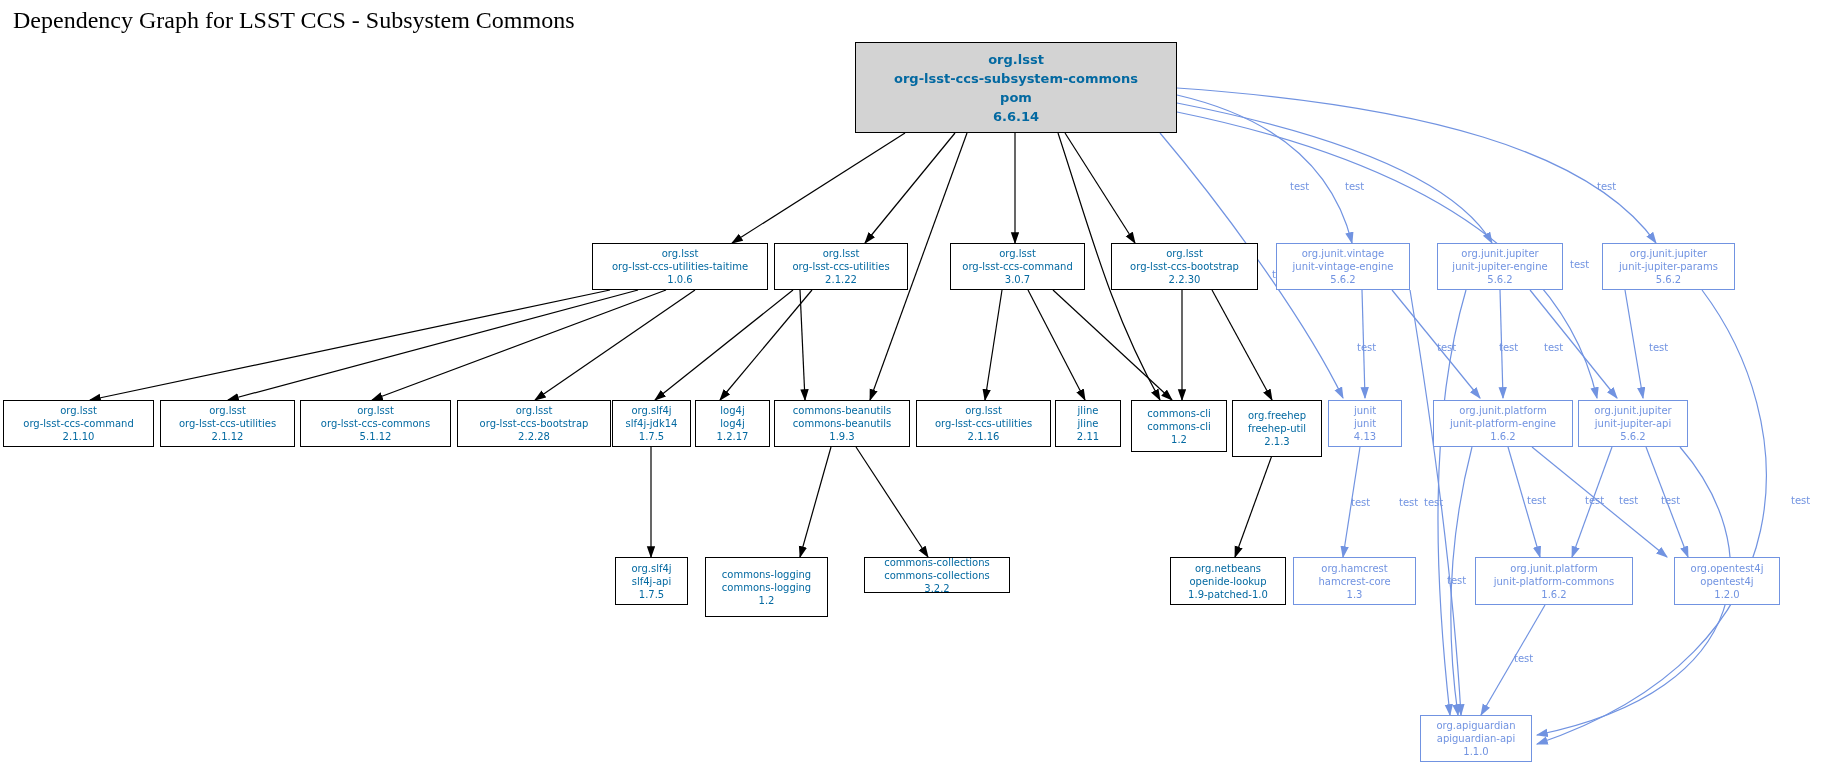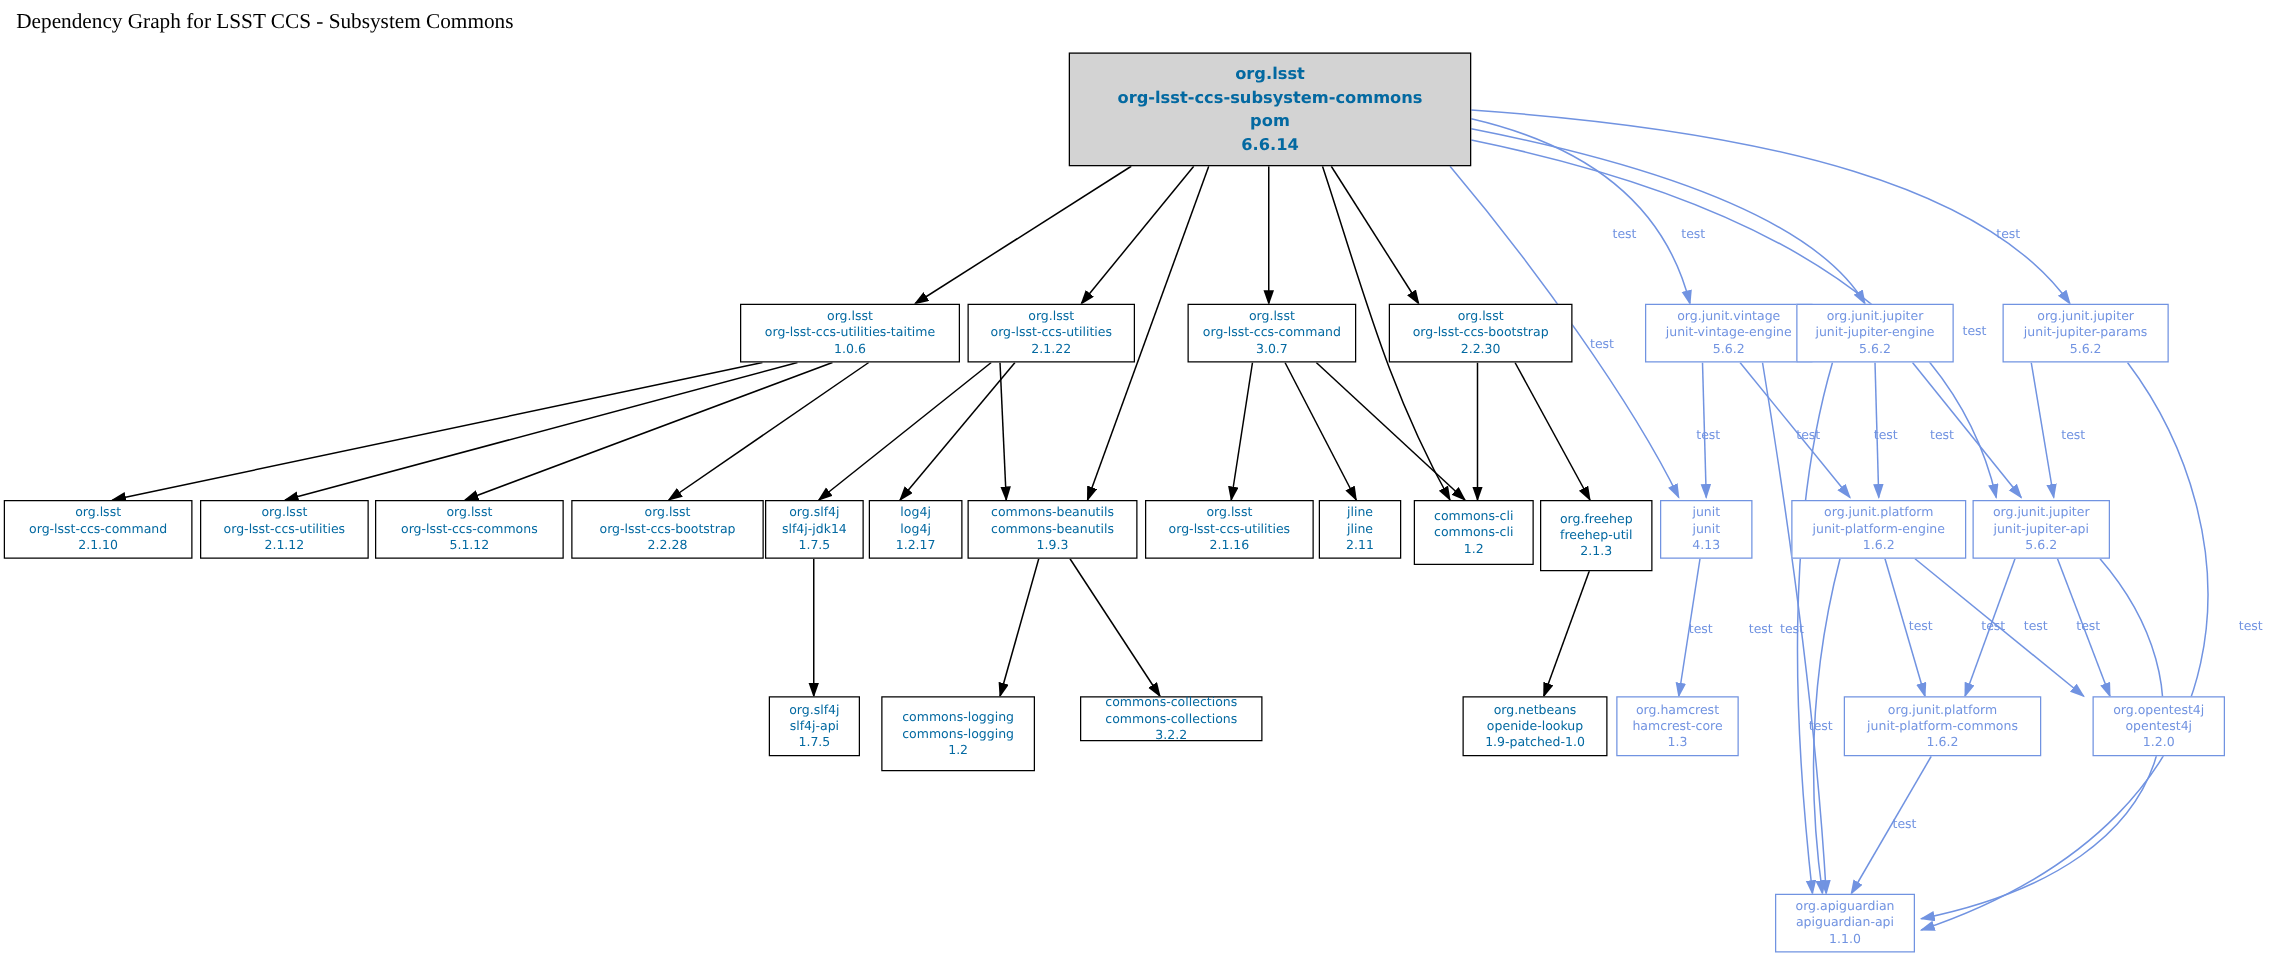--- a/index.html
+++ b/index.html
@@ -1,20 +1,20 @@
 <!DOCTYPE html>
 <html><head>
 <meta charset="utf-8">
 <style>
   html,body{margin:0;padding:0;background:#fff;}
   #canvas{position:relative;width:1821px;height:768px;background:#fff;overflow:hidden;
           font-family:"DejaVu Sans",sans-serif;}
   #edge-layer{position:absolute;left:0;top:0;width:1821px;height:768px;}
   #graph-title{position:absolute;left:13px;top:7px;
-               font-family:"Liberation Serif",serif;font-size:17px;color:#000;}
+               font-family:"Liberation Serif",serif;font-size:24px;color:#000;}
   .node{position:absolute;box-sizing:border-box;border:1px solid #000;background:#fff;
         display:flex;flex-direction:column;justify-content:center;align-items:center;
         text-align:center;font-size:10px;line-height:13px;color:#0369a1;white-space:nowrap;}
   .node.test{border-color:var(--blue);color:var(--blue);}
   .node.root{background:var(--rootfill);font-weight:bold;font-size:13px;line-height:19px;}
   .elabel{font-family:"DejaVu Sans",sans-serif;font-size:10px;fill:var(--blue);}
   .edge{fill:none;}
   .edge.compile{stroke:#000;stroke-width:1.2;}
   .edge.test{stroke:var(--blue);stroke-width:1.2;}
 </style>
@@ -121,21 +121,21 @@
       <div class="node compile" style="left: 950px; top: 243px; width: 135px; height: 47px;">
         <div>org.lsst</div>
         <div>org-lsst-ccs-command</div>
         <div>3.0.7</div>
       </div>
       <div class="node compile" style="left: 1111px; top: 243px; width: 147px; height: 47px;">
         <div>org.lsst</div>
         <div>org-lsst-ccs-bootstrap</div>
         <div>2.2.30</div>
       </div>
-      <div class="node test" style="left: 1316px; top: 243px; width: 134px; height: 47px;">
+      <div class="node test" style="left: 1276px; top: 243px; width: 134px; height: 47px;">
         <div>org.junit.vintage</div>
         <div>junit-vintage-engine</div>
         <div>5.6.2</div>
       </div>
       <div class="node test" style="left: 1437px; top: 243px; width: 126px; height: 47px;">
         <div>org.junit.jupiter</div>
         <div>junit-jupiter-engine</div>
         <div>5.6.2</div>
       </div>
       <div class="node test" style="left: 1602px; top: 243px; width: 133px; height: 47px;">
@@ -226,21 +226,21 @@
       <div class="node compile" style="left: 864px; top: 557px; width: 146px; height: 36px;">
         <div>commons-collections</div>
         <div>commons-collections</div>
         <div>3.2.2</div>
       </div>
       <div class="node compile" style="left: 1170px; top: 557px; width: 116px; height: 48px;">
         <div>org.netbeans</div>
         <div>openide-lookup</div>
         <div>1.9-patched-1.0</div>
       </div>
-      <div class="node test" style="left: 1293px; top: 557px; width: 98px; height: 48px;">
+      <div class="node test" style="left: 1293px; top: 557px; width: 123px; height: 48px;">
         <div>org.hamcrest</div>
         <div>hamcrest-core</div>
         <div>1.3</div>
       </div>
       <div class="node test" style="left: 1475px; top: 557px; width: 158px; height: 48px;">
         <div>org.junit.platform</div>
         <div>junit-platform-commons</div>
         <div>1.6.2</div>
       </div>
       <div class="node test" style="left: 1638px; top: 557px; width: 106px; height: 48px; margin-left: 36px;">

